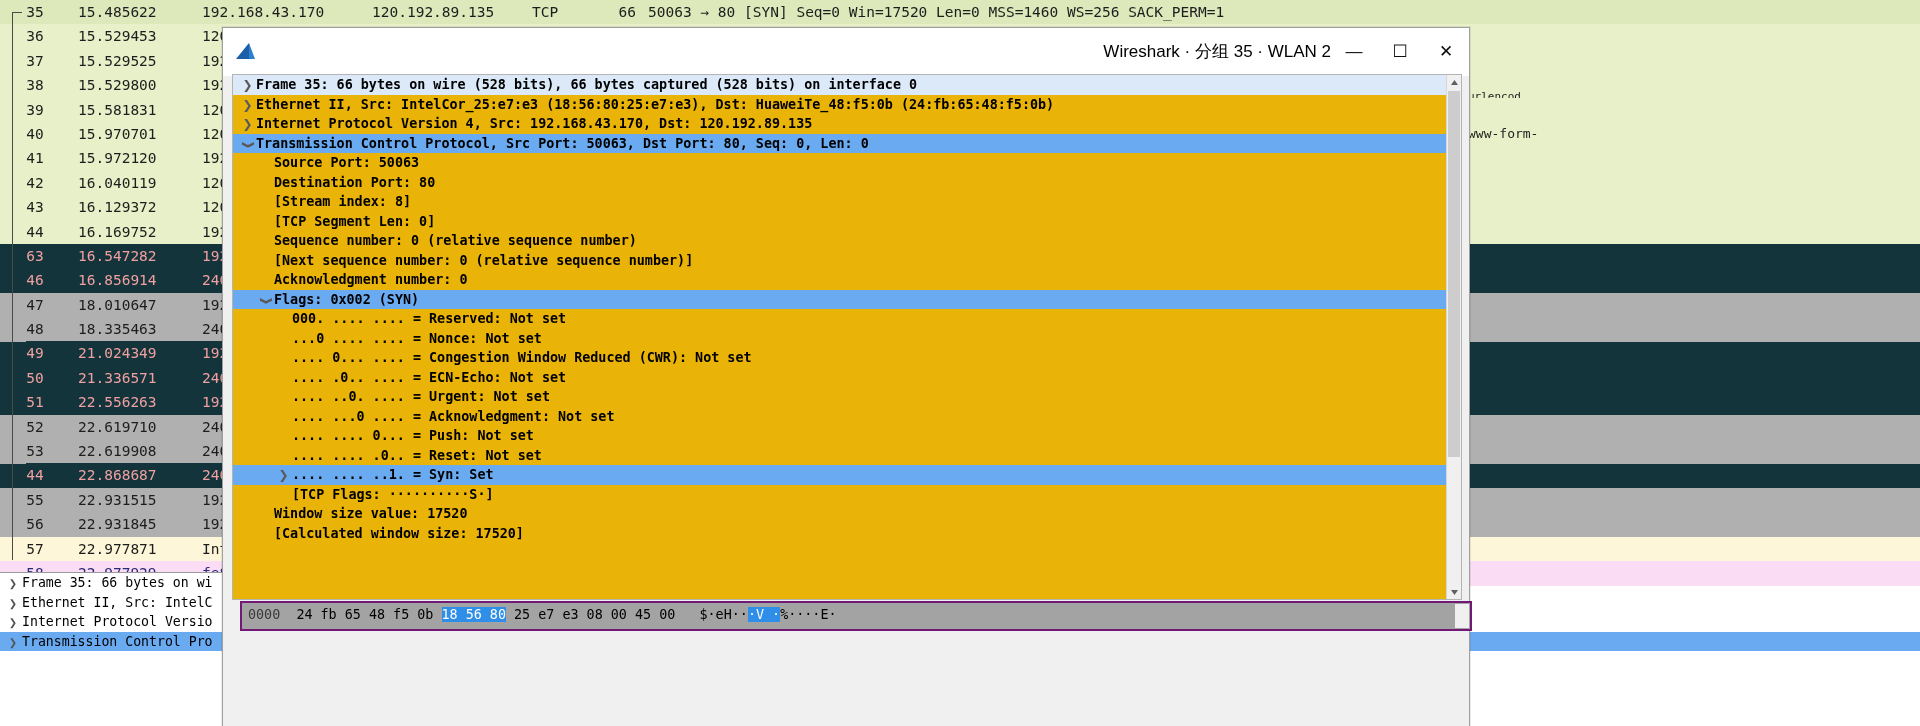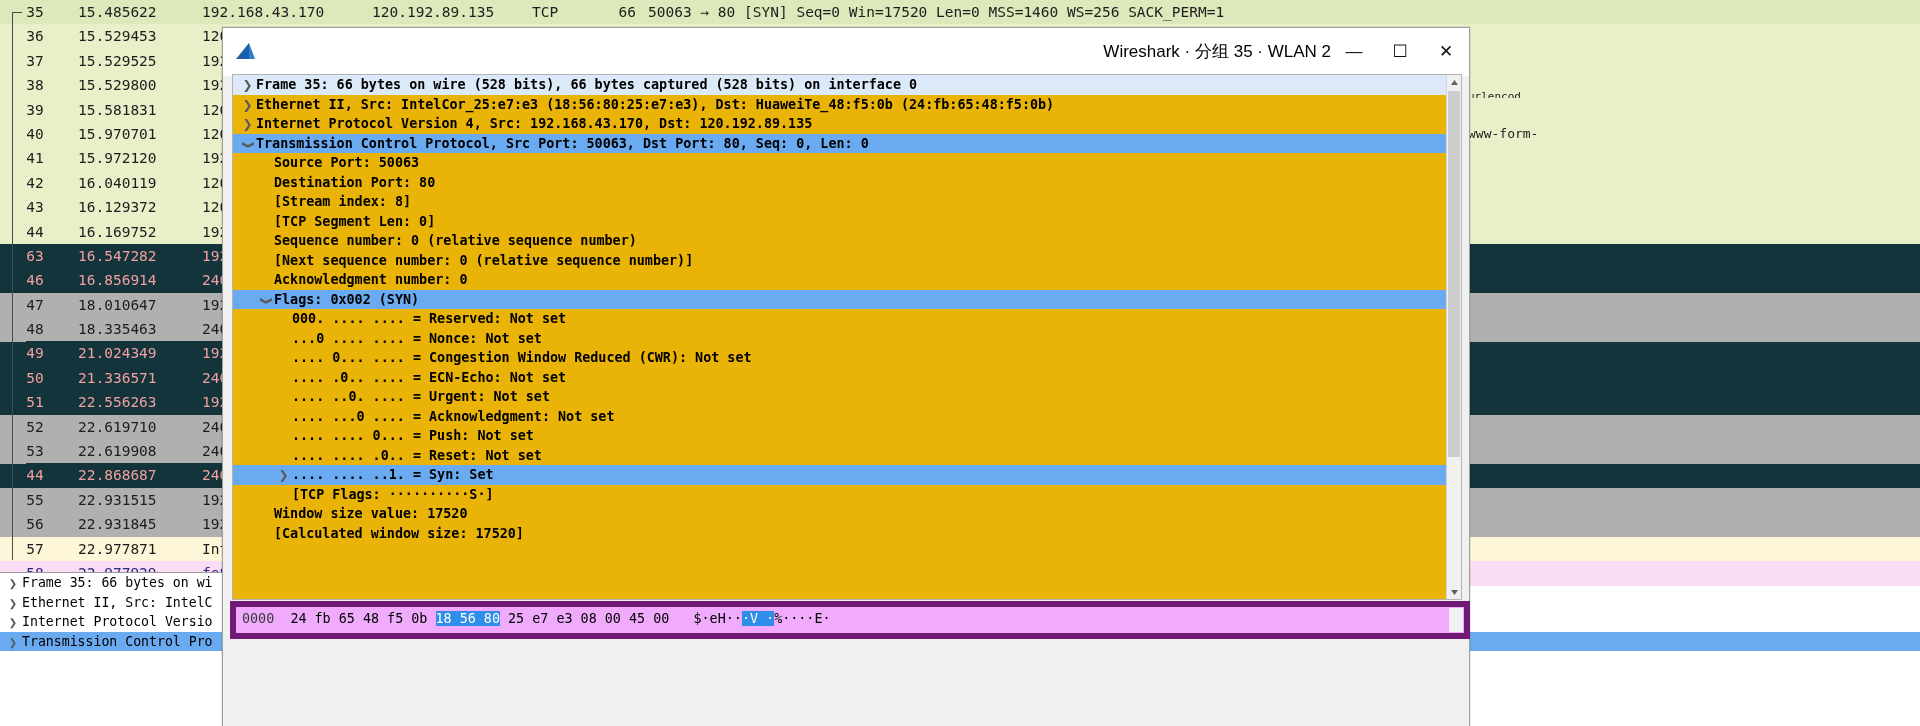--- a/index.html
+++ b/index.html
@@ -58,22 +58,22 @@
   .trow .lbl{display:inline-block;}
 
   
   #tree-vsb{position:absolute;right:0;top:0;width:14px;height:100%;background:#f0f0f0;
             border-left:1px solid #d6d6d6;}
   .vsb-arrow{width:14px;height:14px;display:flex;align-items:center;justify-content:center;
              background:#f0f0f0;}
   #tree-thumb{position:absolute;left:1px;top:16px;width:12px;height:366px;background:#cdcdcd;}
 
   
-  #hex-wrap{position:absolute;left:7px;top:573px;width:1228px;height:26px;background:#f0abfc;
-            border:6px solid #701a75;overflow:hidden;}
+  #hex-wrap{position:absolute;left:17px;top:573px;width:1228px;height:26px;background:#a3a3a3;
+            border:2px solid #701a75;overflow:hidden;}
   #hexline{white-space:nowrap;font-size:13.4px;line-height:24px;padding-left:6px;
            font-family:"DejaVu Sans Mono","Liberation Mono",monospace;}
   .hx-off{color:#3a3a3a;}
   .hx-sel{background:#2f8fe8;color:#ffffff;}
 
   
   #hex-vsb{position:absolute;right:1px;top:1px;width:14px;height:24px;background:#f0f0f0;}
 
   .arrow-glyph{font-family:"DejaVu Sans",sans-serif;font-size:10px;color:#555;}
 </style>

